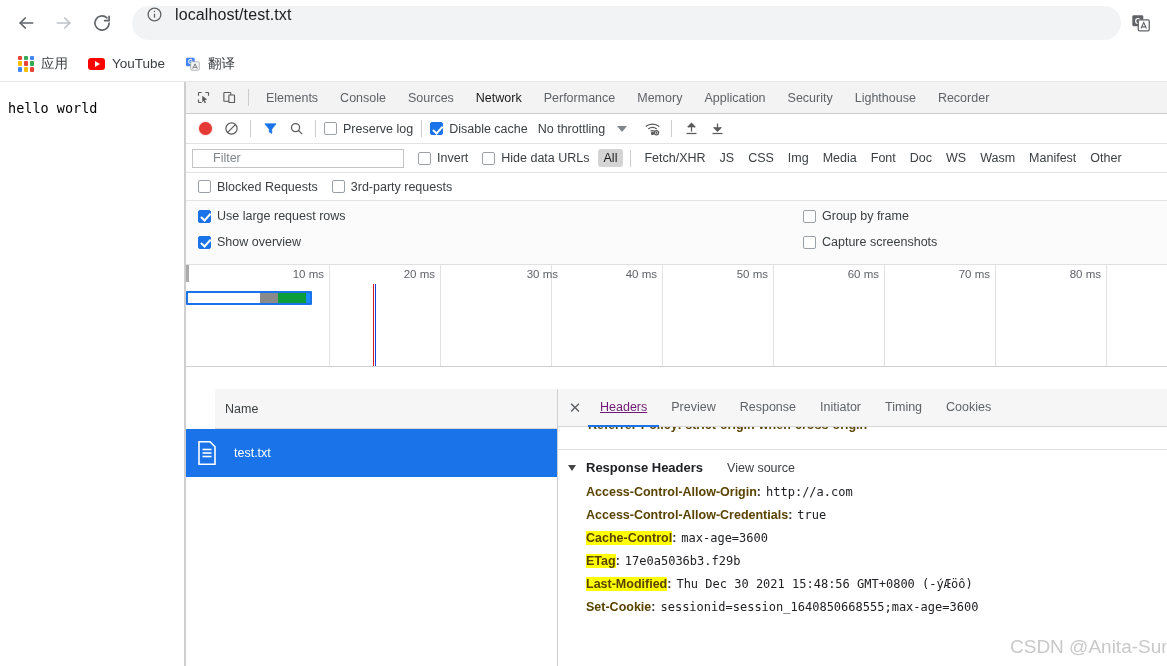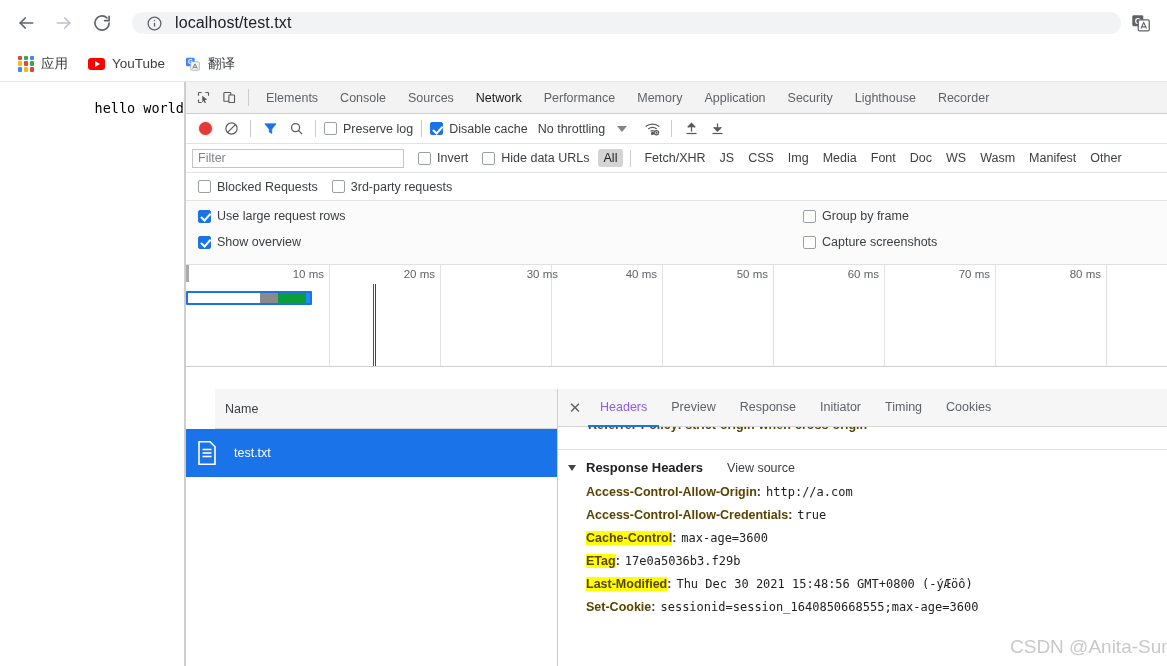--- a/index.html
+++ b/index.html
@@ -23,23 +23,23 @@
     display: flex; align-items: center; padding: 0 10px;
   }
   .nav-btn {
     width: 32px; height: 32px; margin-right: 6px;
     display: flex; align-items: center; justify-content: center;
     border-radius: 50%; color: #5f6368; flex: none;
   }
   .nav-btn.disabled { color: #bdc1c6; }
   .nav-btn svg { display: block; }
   .omnibox {
-    flex: 1 1 auto; height: 22px; margin-left: 8px; margin-right: 6px;
+    flex: 1 1 auto; height: 34px; margin-left: 8px; margin-right: 6px;
     background: #f1f3f4; border-radius: 17px;
-    display: flex; align-items: center; padding: 0 14px;
+    display: flex; padding: 0 14px;
     position: relative;
   }
   .omnibox .info-icon { color: #5f6368; margin-right: 12px; display: flex; flex: none; }
   .omnibox .url-text {
     font-size: 16px; color: #202124; letter-spacing: 0.1px;
     white-space: nowrap; overflow: hidden;
   }
   .translate-icon { width: 28px; height: 28px; flex: none; display: flex;
     align-items: center; justify-content: center; margin-right: 2px; }
 
@@ -61,21 +61,21 @@
   .tr-icon { width: 16px; height: 16px; position: relative; }
 
   
   .page-content {
     position: absolute; left: 0; top: 82px; width: 185px; height: 584px;
     background: #ffffff; overflow: hidden;
     border-right: 1px solid #cfcfcf;
   }
   .page-text {
     font-family: "DejaVu Sans Mono", "Liberation Mono", monospace;
-    font-size: 13.5px; color: #000; padding: 18px 0 0 8px; white-space: pre; text-align: right;
+    font-size: 13.5px; color: #000; padding: 18px 0 0 8px; white-space: pre;
   }
 
   
   .devtools {
     position: absolute; left: 185px; top: 82px; width: 982px; height: 584px;
     background: #ffffff; border-left: 1px solid #cdcdcd;
     font-size: 12px; color: #303942;
   }
   .dt-tabbar {
     height: 32px; background: #f3f3f3; border-bottom: 1px solid #cdcdcd;
@@ -112,21 +112,21 @@
   .throttle { font-size: 12.5px; color: #3c4043; margin-left: 8px; white-space: nowrap; }
   .caret-dn { width: 0; height: 0; border-left: 5px solid transparent;
     border-right: 5px solid transparent; border-top: 6px solid #80868b; margin: 0 12px; }
 
   .dt-filterbar {
     height: 29px; border-bottom: 1px solid #e3e3e3; display: flex; align-items: center;
     padding-left: 6px; background: #fff;
   }
   .filter-input {
     width: 212px; height: 19px; border: 1px solid #c4c4c4; background: #fff;
-    font-size: 12.5px; color: #3c4043; padding: 0 5px; outline: none;
+    font-size: 12.5px; color: #3c4043; padding: 0 20px; outline: none;
     font-family: "Liberation Sans", sans-serif;
   }
   .filter-input::placeholder { color: #80868b; }
   .ftype {
     font-size: 12.5px; color: #3c4043; padding: 2px 6px; border-radius: 3px;
     white-space: nowrap; margin: 0 1px;
   }
   .ftype.active { background: #d4d4d4; color: #202124; }
 
   .dt-filterbar2 {
@@ -176,21 +176,21 @@
   .detail-pane { flex: 1 1 auto; height: 277px; background: #fff; position: relative; overflow: hidden; }
   .detail-tabs {
     height: 38px; background: #f6f6f6; border-bottom: 1px solid #d6d6d6;
     display: flex; align-items: center; padding-left: 6px;
   }
   .dtab {
     height: 38px; padding: 0 12px; display: flex; align-items: center;
     font-size: 12.5px; color: #5f6368; white-space: nowrap;
     border-bottom: 2px solid transparent;
   }
-  .dtab.active { color: #8b5cf6; border-bottom: 2px solid #1a73e8; }
+  .dtab.active { color: #701a75; border-bottom: 2px solid #1a73e8; text-decoration: underline; }
   .close-x { width: 22px; height: 22px; display: flex; align-items: center;
     justify-content: center; color: #5f6368; font-size: 15px; flex: none; margin-right: 2px; }
 
   .headers-body { position: absolute; left: 0; top: 38px; right: 0; bottom: 0; overflow: hidden; }
   .hdr-clipped {
     height: 16px; overflow: hidden; padding-left: 30px; position: relative;
   }
   .hdr-clipped .inner { position: absolute; top: -9px; left: 30px; white-space: nowrap; }
   .hdr-divider { height: 1px; background: #e0e0e0; margin: 6px 0 0 0; }
   .hdr-section {

